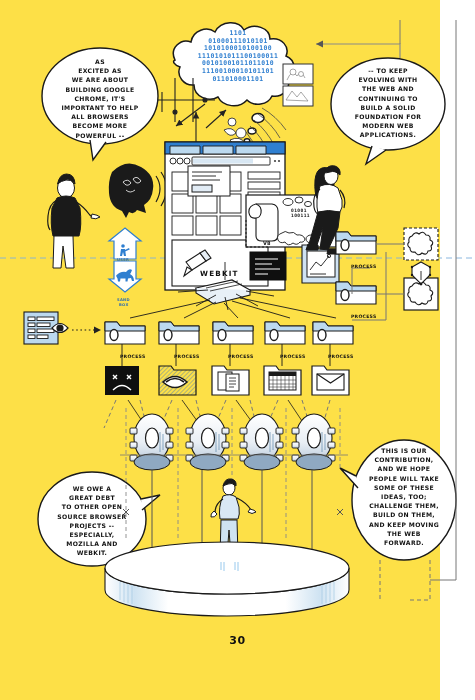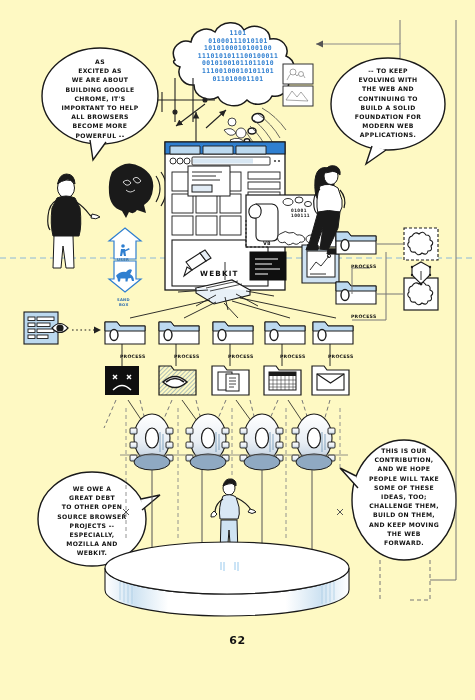--- a/index.html
+++ b/index.html
@@ -1,21 +1,21 @@
 <!DOCTYPE html>
 <html><head>
 <meta charset="utf-8">
 <style>
   html,body{margin:0;padding:0;background:#ffffff;}
   body{
     font-family:"DejaVu Sans", sans-serif;
     width:475px;height:700px;overflow:hidden;position:relative;
     color:#1a1a1a;
   }
-  #page{position:absolute;inset:0;width:475px;height:700px;background:#fef9c3;}
+  #page{position:absolute;inset:0;width:440px;height:700px;background:#fde047;}
   #art{position:absolute;left:0;top:0;width:475px;height:700px;}
 
   .bubble-text{
     font-family:"DejaVu Sans", sans-serif;
     font-size:6.1px;
     letter-spacing:0.35px;
     line-height:9.2px;
     text-align:center;
     font-weight:700;
     text-transform:uppercase;
@@ -737,14 +737,14 @@
   <div class="dia-label proc-label" style="left:228px;top:333px;">PROCESS</div>
   <div class="dia-label proc-label" style="left:280px;top:333px;">PROCESS</div>
   <div class="dia-label proc-label" style="left:328px;top:333px;">PROCESS</div>
   <div class="dia-label proc-label" style="left:351px;top:243px;">PROCESS</div>
   <div class="dia-label proc-label" style="left:351px;top:293px;">PROCESS</div>
 
   <div class="dia-label arrow-label" style="left:117px;top:237px;">USER</div>
   <div class="dia-label arrow-label" style="left:117px;top:277px;">SAND</div>
   <div class="dia-label arrow-label" style="left:119px;top:282px;">BOX</div>
 
-  <div id="page-number">62</div>
+  <div id="page-number">30</div>
 </div>
 
 </body></html>

